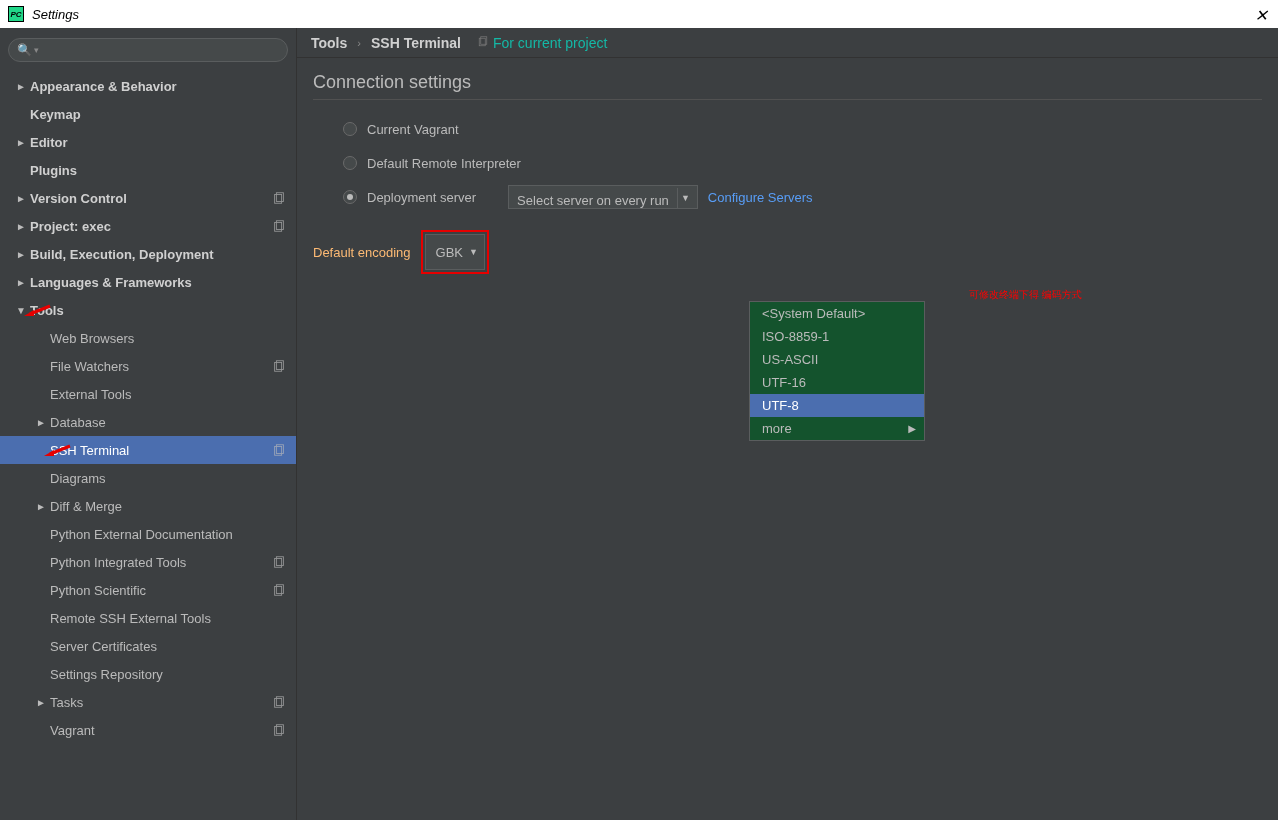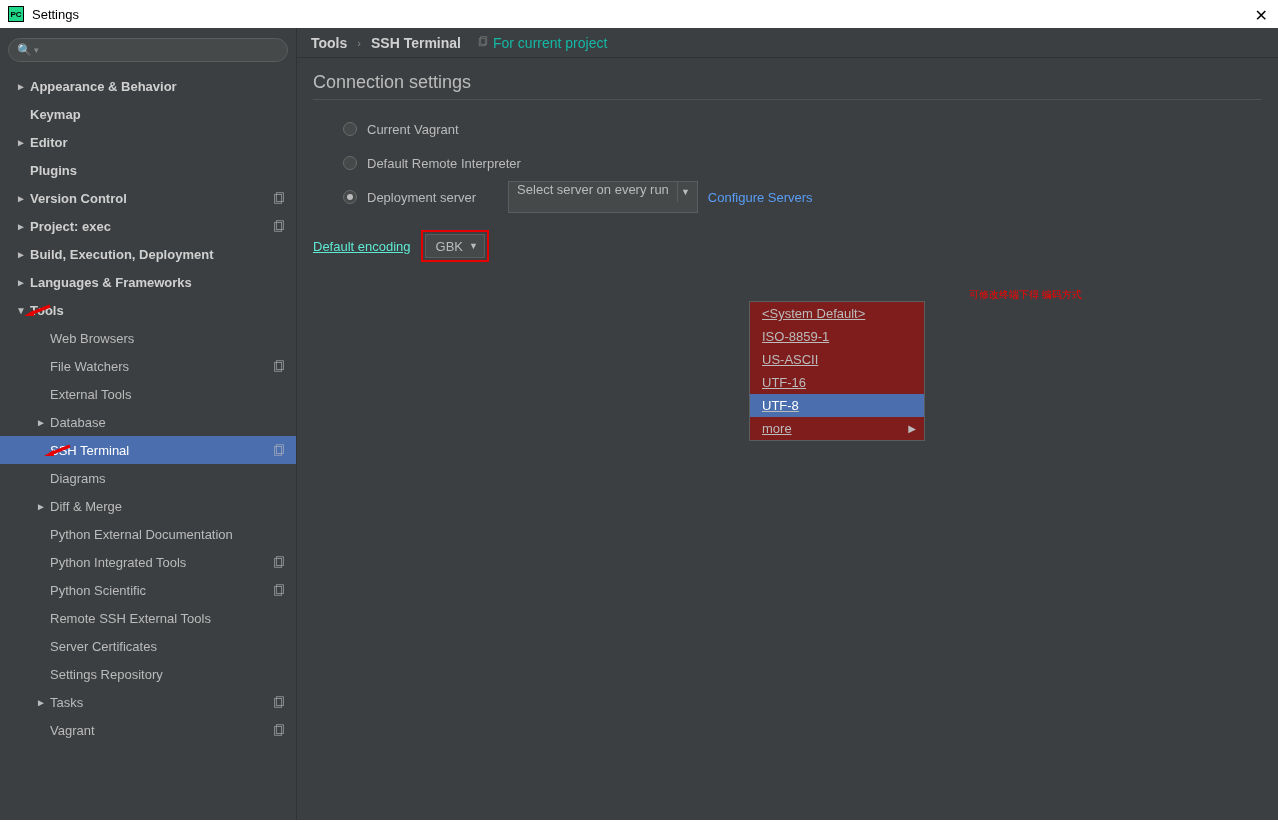--- a/index.html
+++ b/index.html
@@ -12,20 +12,21 @@
     overflow: hidden;
     color: #bbbbbb;
   }
   .titlebar {
     height: 18px;
     background: #ffffff;
     display: flex;
     align-items: center;
     padding: 14px 8px;
     position: relative;
+    font-style: italic;
   }
   .titlebar .appicon {
     width: 16px; height: 16px;
     background: #21d789;
     border: 1px solid #000;
     margin-right: 8px;
     position: relative;
   }
   .titlebar .appicon::after{
     content:"PC";
@@ -164,52 +165,52 @@
   }
   .radio.checked::after{
     content:"";
     width:6px;height:6px;border-radius:50%;
     background:#bbbbbb;
   }
   .rowlabel { color:#bbbbbb; }
   .combo {
     background:#45494a;
     border:1px solid #5a5d5e;
-    height:32px;
+    height:24px;
     display:inline-flex;
-    align-items:flex-start;
+    align-items:flex-end;
     padding:0 4px 0 8px;
     color:#bbbbbb;
     gap:4px;
   }
   .combo .arrowbox {
     width:16px;height:20px;
     border-left:1px solid #5a5d5e;
     display:flex;align-items:center;justify-content:center;
     margin-left:4px;
   }
   .combo .arrowbox span{ font-size:9px; color:#bbbbbb; }
   .link { color:#589df6; cursor:pointer; }
 
   .encrow {
     display:flex;
     align-items:center;
     margin-top:16px;
     gap:10px;
   }
-  .encrow .enclabel { color:#5eead4; margin-left:0;text-decoration:underline; }
+  .encrow .enclabel { color:#fdba74; margin-left:0; }
   .redbox {
     border:2px solid #e60000;
     padding:2px;
     display:inline-flex;
   }
   .enccombo {
     background:#45494a;
     border:1px solid #5a5d5e;
-    height:24px;
+    height:36px;
     display:inline-flex;
     align-items:center;
     padding:0 4px 0 10px;
     color:#bbbbbb;
     gap:2px;
     min-width:60px;
   }
   .enccombo .tri { font-size:9px; color:#bbbbbb; margin-left:4px;}
 
   .annot {
@@ -218,23 +219,22 @@
     position:absolute;
     left:672px;
     top:230px;
   }
 
   .dropdown {
     position:absolute;
     left:452px;
     top:243px;
     width:176px;
-    background:#7f1d1d;
+    background:#14532d;
     border:1px solid #5a5d5e;
-    text-decoration:underline;
   }
   .dropdown .opt {
     height:23px;
     padding:0 12px;
     display:flex;
     align-items:center;
     color:#bbbbbb;
     cursor:pointer;
     position:relative;
   }

